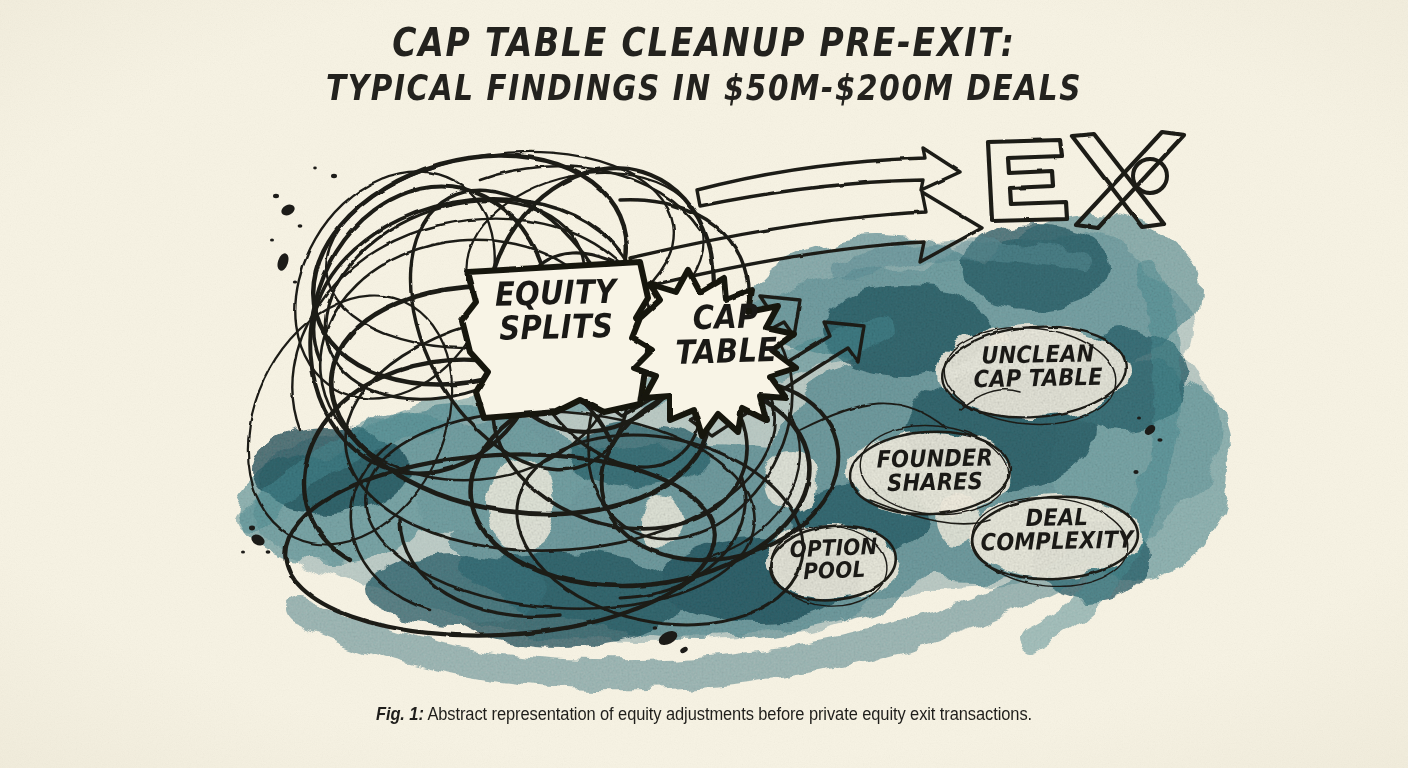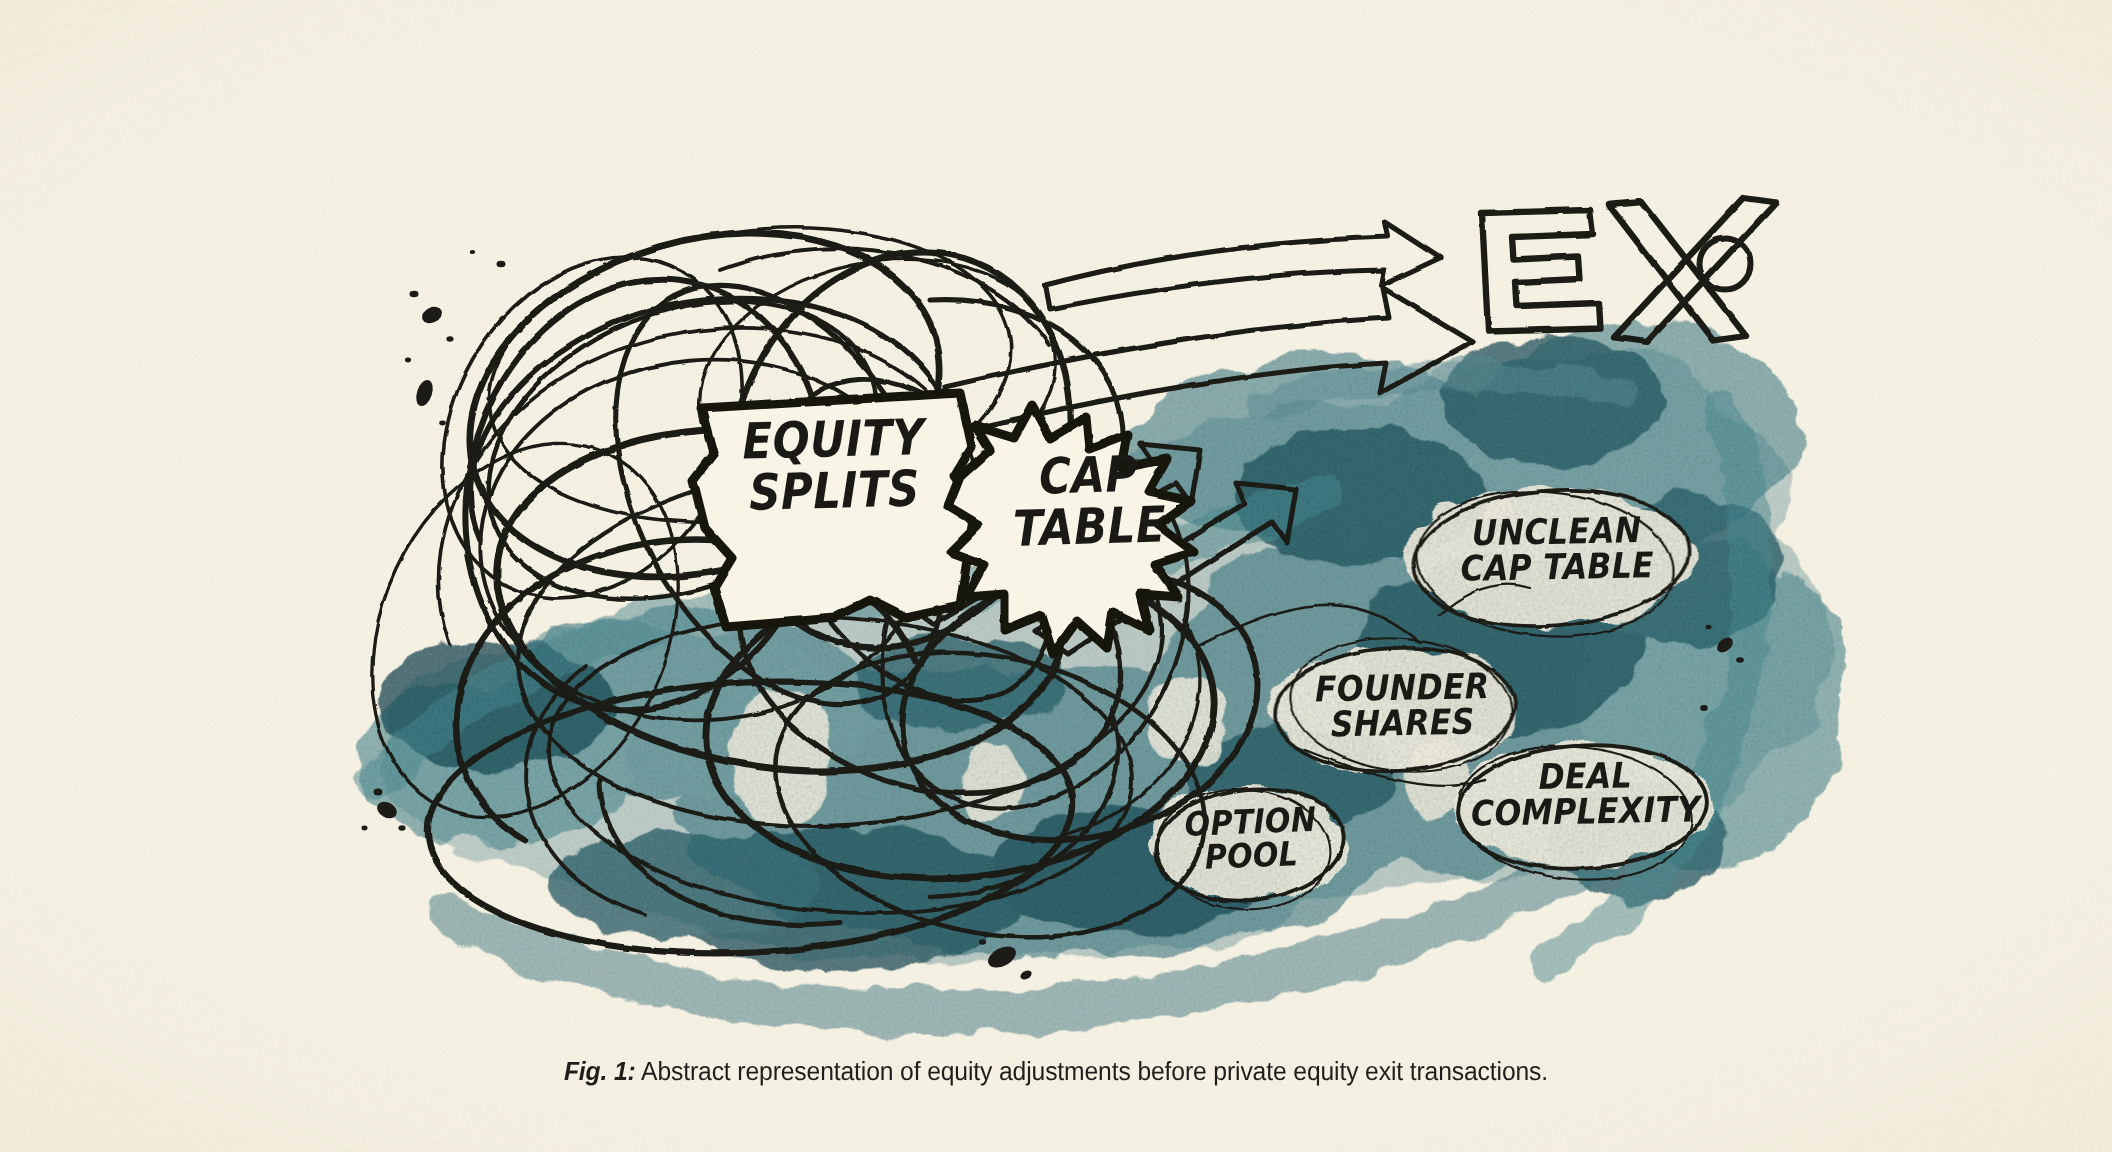--- a/index.html
+++ b/index.html
@@ -332,20 +332,24 @@
 TABLE</div>
   <div class="art-label lbl-unclean">UNCLEAN
 CAP TABLE</div>
   <div class="art-label lbl-founder">FOUNDER
 SHARES</div>
   <div class="art-label lbl-option">OPTION
 POOL</div>
   <div class="art-label lbl-deal">DEAL
 COMPLEXITY</div>
 
+  <div class="title-block">
+    <div class="title-line title-line-1">CAP TABLE CLEANUP PRE-EXIT:</div>
+    <div class="title-line title-line-2">TYPICAL FINDINGS IN $50M-$200M DEALS</div>
+  </div>
 
   <div class="caption">
     <b>Fig. 1:</b><span> Abstract representation of equity adjustments before private equity exit transactions.</span>
   </div>
 
   <svg class="paper-grain" viewBox="0 0 1408 768" preserveAspectRatio="none">
     <rect width="1408" height="768" filter="url(#paper-noise-f)"></rect>
   </svg>
   <div class="paper-vignette"></div>
 

